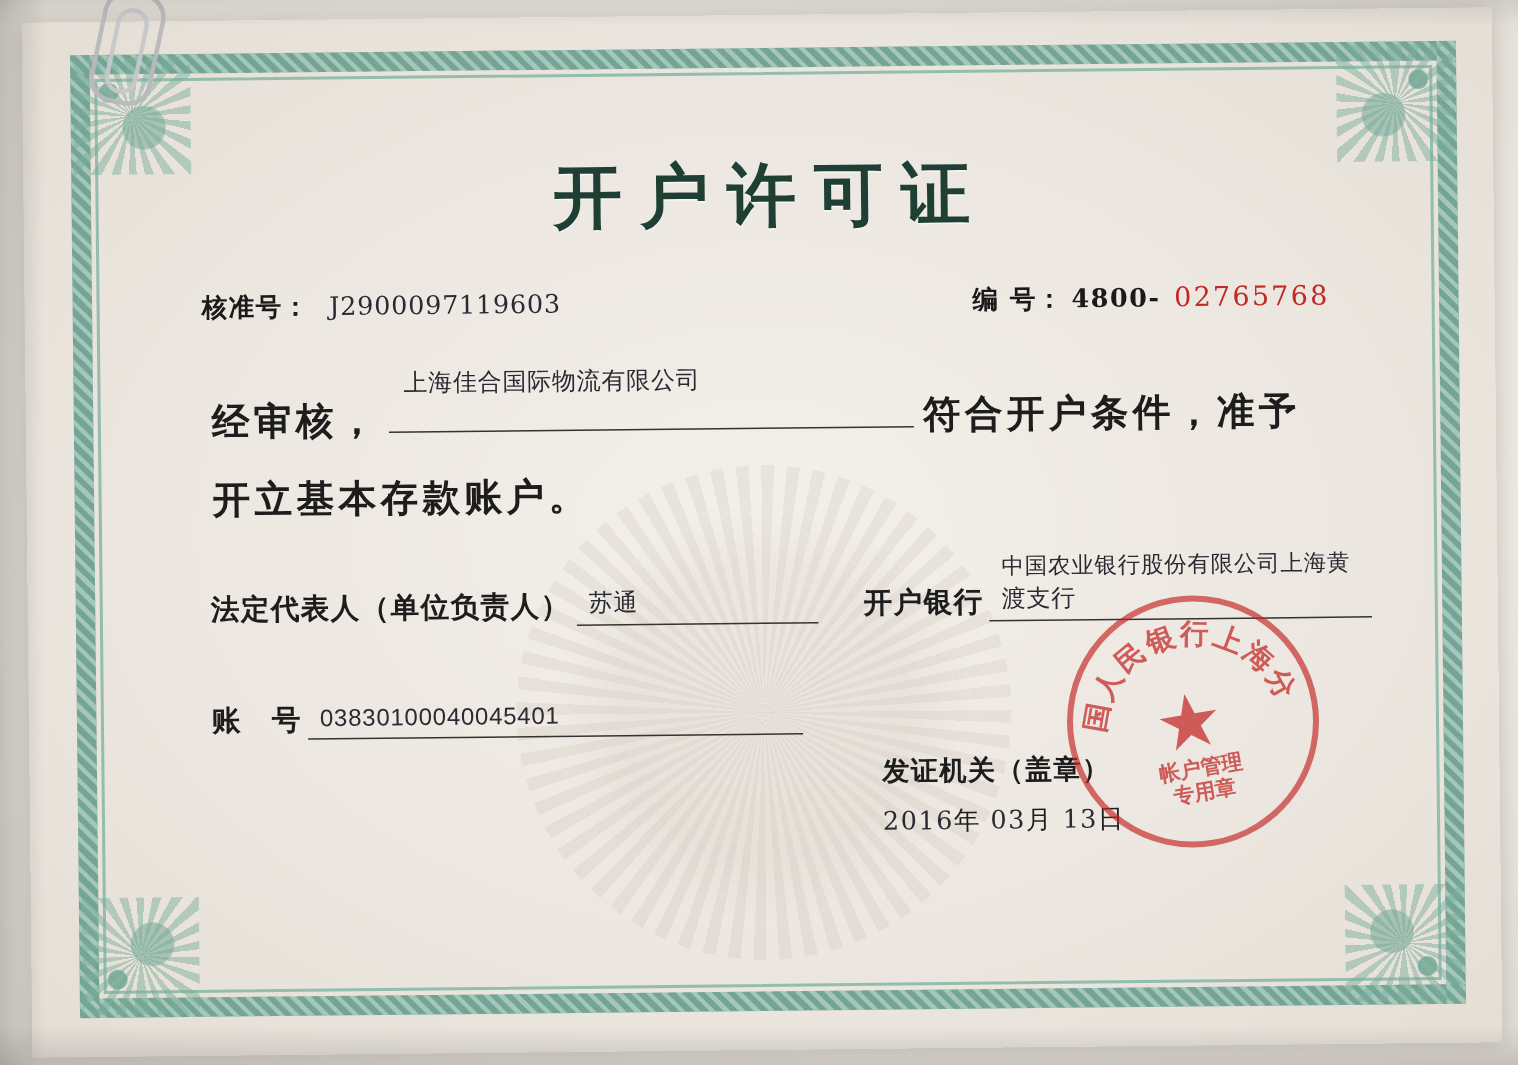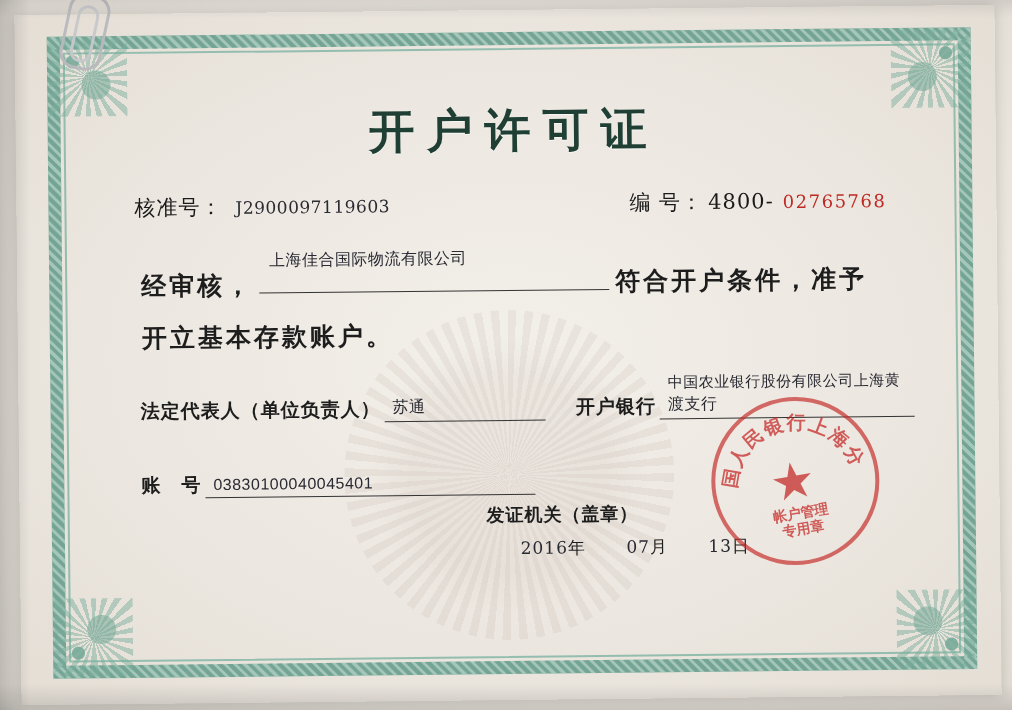--- a/index.html
+++ b/index.html
@@ -139,22 +139,22 @@
 
   .row-nums {
     display: flex;
     justify-content: space-between;
     align-items: flex-end;
     margin-top: 28px;
     padding: 0 30px 0 22px;
     font-family: "DejaVu Serif", serif;
   }
   .label-cn {
-    font-size: 21px;
-    font-weight: normal;
+    font-size: 17px;
+    font-weight: bold;
     letter-spacing: 1px;
     color: #1a1a1a;
   }
   .handwrite {
     font-family: "DejaVu Serif", serif;
     font-size: 17px;
     color: #2a2a33;
     margin-left: 8px;
     letter-spacing: 0.5px;
   }
@@ -260,21 +260,20 @@
     letter-spacing: 1px;
   }
   .issuer-date {
     margin-top: 10px;
     font-size: 17px;
     letter-spacing: 1px;
   }
   .issuer-date .num {
     font-family: "DejaVu Serif", serif;
     color: #2a2a33;
-    margin-left: 34px;
   }
 
   
   .seal {
     position: absolute;
     right: 40px;
     bottom: 52px;
     width: 160px;
     height: 160px;
     border-radius: 50%;
@@ -418,21 +417,21 @@
         <span class="field-label">账　号</span>
         <span class="field-line">
           <span class="ink">03830100040045401</span>
         </span>
       </div>
 
       <div class="issuer">
         <div class="issuer-title">发证机关（盖章）</div>
         <div class="issuer-date">
           <span class="num">2016</span><span>年</span>
-          <span class="num">07</span><span>月</span>
+          <span class="num">03</span><span>月</span>
           <span class="num">13</span><span>日</span>
         </div>
       </div>
 
       <div class="seal">
         <svg class="seal-arc" viewBox="0 0 160 160">
           <defs>
             <path id="sealArcPath" d="M 20,88 A 60,60 0 0 1 140,88" fill="none"></path>
           </defs>
           <text>

